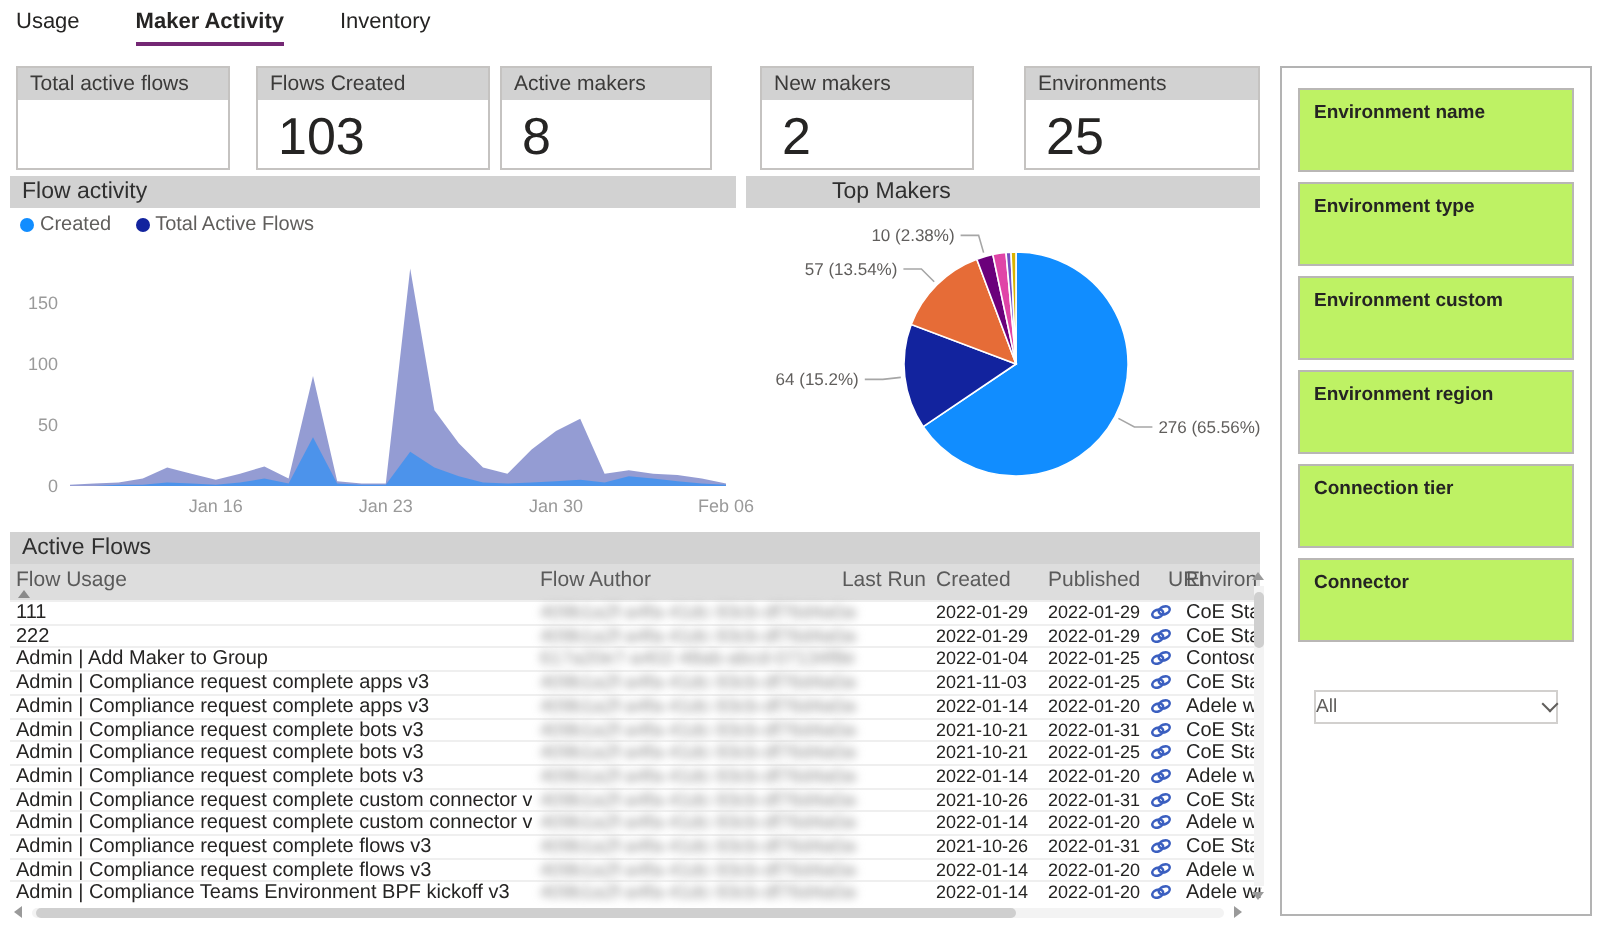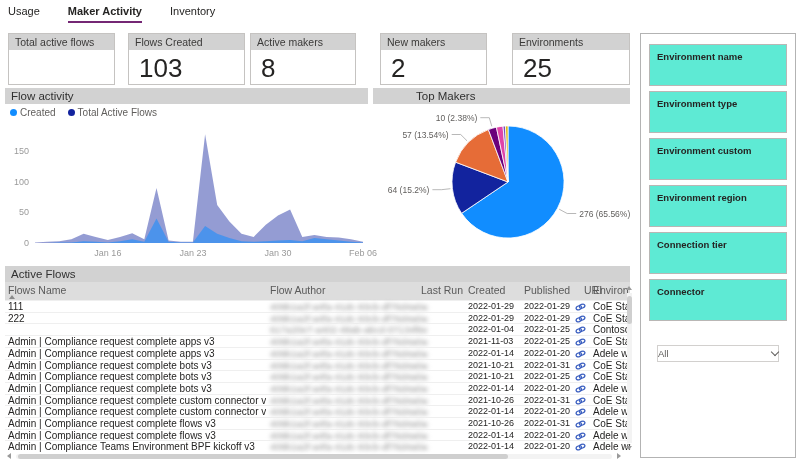--- a/index.html
+++ b/index.html
@@ -50,21 +50,21 @@
   .arrow{position:absolute;width:0;height:0;}
   .ar-left{left:7px;top:453px;border-top:3.5px solid transparent;border-bottom:3.5px solid transparent;border-right:4px solid #9a9a9a;}
   .ar-right{left:617px;top:453px;border-top:3.5px solid transparent;border-bottom:3.5px solid transparent;border-left:4px solid #9a9a9a;}
   .ar-up{left:626px;top:286px;border-left:3.5px solid transparent;border-right:3.5px solid transparent;border-bottom:4px solid #9a9a9a;}
   .ar-down{left:626px;top:446px;border-left:3.5px solid transparent;border-right:3.5px solid transparent;border-top:4px solid #9a9a9a;}
   .vscroll-track{position:absolute;left:627px;top:293px;width:5px;height:150px;background:#f3f3f3;}
   .vscroll-thumb{position:absolute;left:627px;top:296px;width:5px;height:28px;background:#cfcfcf;border-radius:3px;}
 
   
   .sidebar{position:absolute;left:640px;top:33px;width:156px;height:425px;border:1px solid #b3b3b3;background:#fff;box-sizing:border-box;}
-  .fcard{position:absolute;left:8px;width:138px;height:42px;border:1px solid #b9b7b5;background:#5eead4;box-sizing:border-box;}
+  .fcard{position:absolute;left:8px;width:138px;height:42px;border:1px solid #b9b7b5;background:#bef264;box-sizing:border-box;}
   .flabel{font-size:9.5px;font-weight:bold;color:#252423;padding:6px 0 0 7px;white-space:nowrap;overflow:hidden;}
   .fdrop{position:absolute;left:7px;right:7px;top:21px;height:15px;border:1px solid #d2d0ce;background:#fff;
          display:flex;align-items:center;justify-content:space-between;padding:0 0;cursor:pointer;margin-top:44px;}
   .fval{font-size:9.5px;color:#605E5C;}
   .chev{width:5px;height:5px;border-right:1.2px solid #605E5C;border-bottom:1.2px solid #605E5C;
         transform:rotate(45deg);margin-top:-3px;}
 </style>
 </head>
 <body>
 
@@ -140,21 +140,21 @@
       <path d="M135,78 L115.4,25.6 A56,56 0 0 1 123.4,23.2 Z" fill="#6B007B" stroke="#fff" stroke-width="0.8"></path>
       <polyline points="118.8,22.3 116.3,13.7 107.3,13.7" fill="none" stroke="#A6A6A6" stroke-width="0.8"></polyline>
       <text x="104.3" y="16.7" text-anchor="end" class="plabel">10 (2.38%)</text>
       <path d="M135,78 L123.4,23.2 A56,56 0 0 1 130.0,22.2 Z" fill="#E044A7" stroke="#fff" stroke-width="0.8"></path>
       <path d="M135,78 L130.0,22.2 A56,56 0 0 1 132.5,22.1 Z" fill="#744EC2" stroke="#fff" stroke-width="0.8"></path>
       <path d="M135,78 L132.5,22.1 A56,56 0 0 1 135.0,22.0 Z" fill="#D9B300" stroke="#fff" stroke-width="0.8"></path>
     </svg>
 
   <div class="ptitle" style="left:5px;top:266px;width:625px;">Active Flows</div>
   <div class="thead">
-    <span class="hc" style="left:3px;width:200px;">Flows Name</span>
+    <span class="hc" style="left:3px;width:200px;">Flow Usage</span>
     <span class="hc" style="left:265px;width:120px;">Flow Author</span>
     <span class="hc" style="left:406px;width:52px;text-align:right;">Last Run</span>
     <span class="hc" style="left:463px;width:50px;">Created</span>
     <span class="hc" style="left:519px;width:52px;">Published</span>
     <span class="hc" style="left:567px;width:20px;padding-left:12px;">URI</span>
     <span class="hc" style="left:588px;width:36px;">Environment</span>
     <span class="tri-up" style="position:absolute;left:4px;top:13px;"></span>
   </div>
   <div class="rows" id="rows">
     <div class="trow" style="top: 0px;">
@@ -183,20 +183,21 @@
           <g fill="none" stroke="#3B5FC0" stroke-width="1.4">
             <ellipse cx="4.2" cy="6.4" rx="3.1" ry="2.1" transform="rotate(-20 4.2 6.4)"></ellipse>
             <ellipse cx="7.8" cy="4.6" rx="3.1" ry="2.1" transform="rotate(-20 7.8 4.6)"></ellipse>
           </g>
         </svg>
       </span>
       <span class="c env">CoE Start</span>
     </div>
 
     <div class="trow" style="top: 23.4px;">
+      <span class="c name">Admin | Add Maker to Group</span>
       <span class="c author">617a20e7-a402-48ab-abcd-07134f8e8d21</span>
       <span class="c created">2022-01-04</span>
       <span class="c published">2022-01-25</span>
       <span class="c uri">
         <svg width="11" height="10" viewBox="0 0 12 11">
           <g fill="none" stroke="#3B5FC0" stroke-width="1.4">
             <ellipse cx="4.2" cy="6.4" rx="3.1" ry="2.1" transform="rotate(-20 4.2 6.4)"></ellipse>
             <ellipse cx="7.8" cy="4.6" rx="3.1" ry="2.1" transform="rotate(-20 7.8 4.6)"></ellipse>
           </g>
         </svg>

